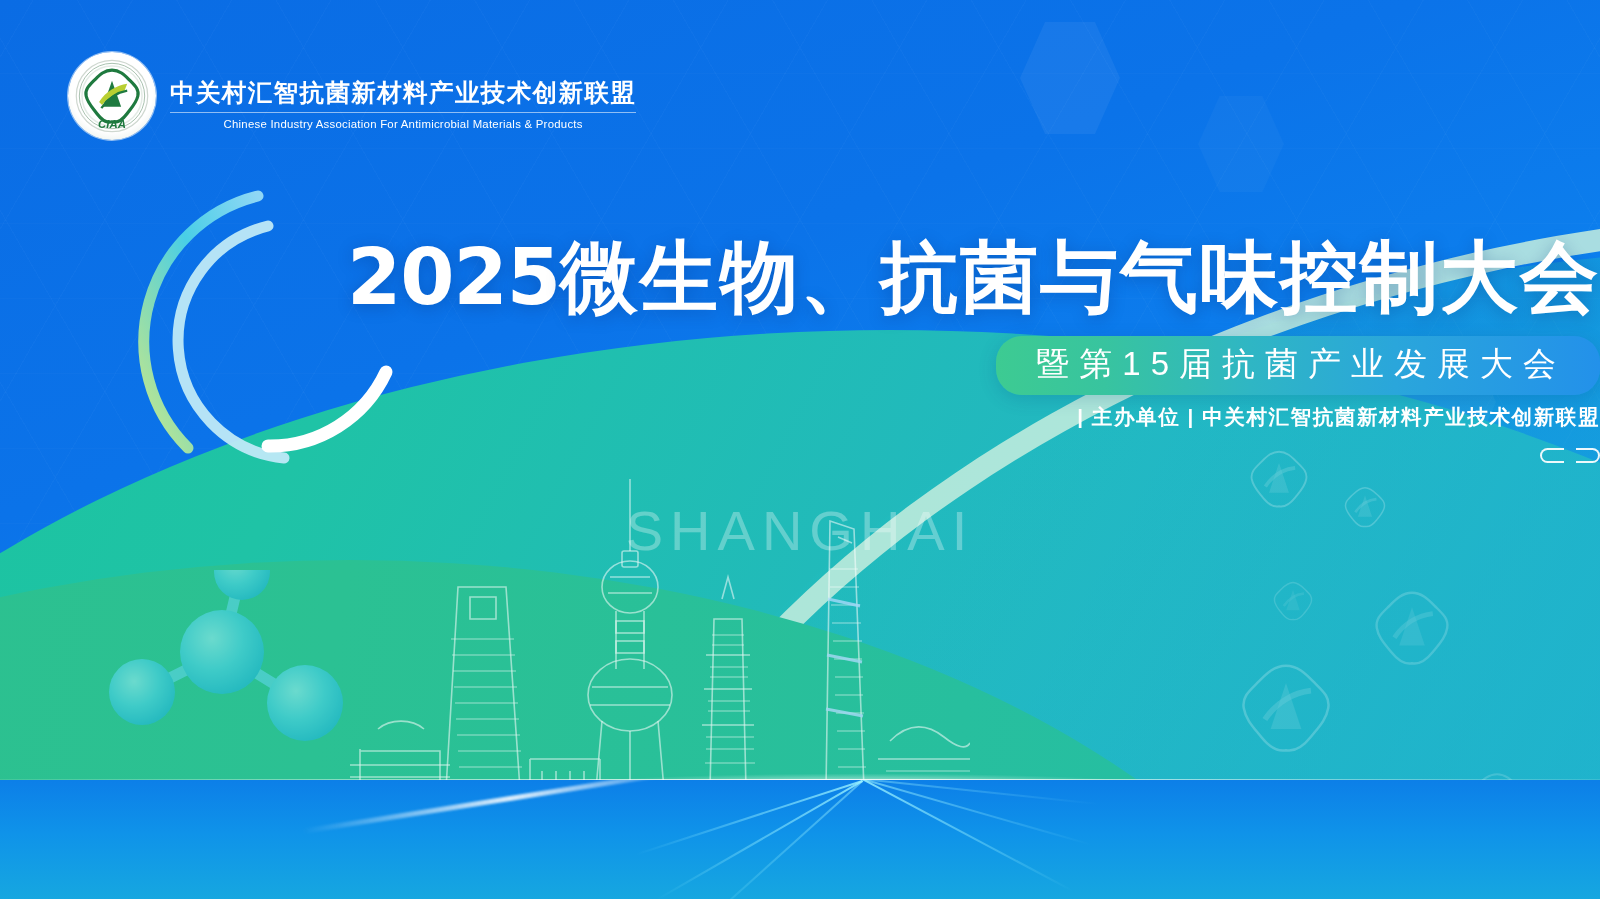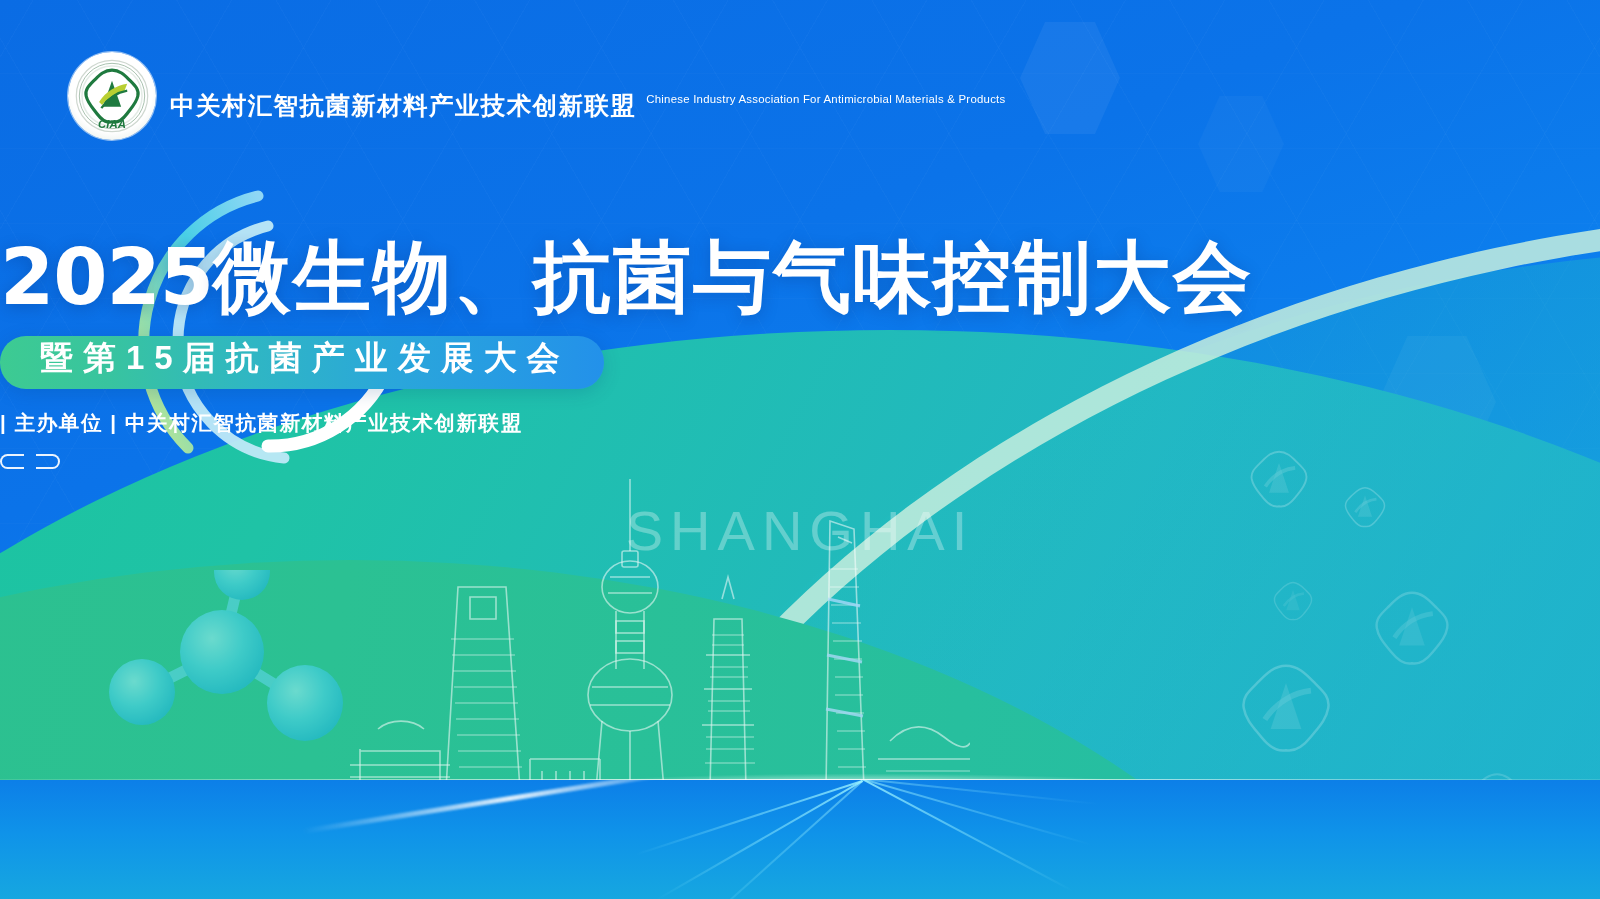--- a/index.html
+++ b/index.html
@@ -83,44 +83,44 @@
 
   
   .skyline{position:absolute;left:330px;bottom:110px;width:640px;height:330px;opacity:.85;}
 
   
   .logoblock{position:absolute;left:68px;top:52px;display:flex;align-items:center;gap:14px;}
   .seal{width:88px;height:88px;border-radius:50%;
     background:radial-gradient(circle at 50% 45%,#ffffff 62%,#eef3ef 78%,#ffffff 100%);
     box-shadow:0 0 0 1px rgba(255,255,255,.55);
     display:flex;align-items:center;justify-content:center;position:relative;flex:0 0 auto;}
-  .logotext{display:flex;gap:5px;margin-top:20px;}
+  .logotext{display:flex;flex-direction:column;gap:5px;margin-top:20px;}
   .logo-cn{color:#fff;font-size:24.5px;font-weight:700;letter-spacing:1.4px;line-height:1.1;
     font-family:"Liberation Sans","DejaVu Sans",sans-serif;white-space:nowrap;}
   .logo-rule{height:1px;background:rgba(255,255,255,.55);width:100%;}
-  .logo-en{color:#fff;font-size:11.4px;letter-spacing:.25px;line-height:1.2;white-space:nowrap;}
-
-  .centerblock{position:absolute;left:0;right:0;top:238px;text-align:left;}
+  .logo-en{color:#fff;font-size:11.4px;letter-spacing:.25px;line-height:1.2;white-space:nowrap;text-align:center;}
+
+  .centerblock{position:absolute;left:0;right:0;top:238px;text-align:right;}
 
   .maintitle{
     color:#fff;font-size:78px;font-weight:900;letter-spacing:2px;line-height:1;
     white-space:nowrap;display:inline-block;
     text-shadow:0 3px 16px rgba(0,40,110,.28);
   }
   .maintitle .yr{font-family:"DejaVu Sans","Liberation Sans",sans-serif;letter-spacing:-1px;}
 
   .pill{
-    display:inline-block;margin-top:20px;padding:3px 34px 11px;border-radius:26px;
+    display:inline-block;margin-top:20px;padding:9px 34px 11px;border-radius:26px;
     background:linear-gradient(90deg,#3dcb92 0%,#38c49f 18%,#2fb6c4 42%,#2aa6db 66%,#2391ea 100%);
-    color:#fff;font-size:33px;font-weight:700;letter-spacing:10px;line-height:1.18;
+    color:#fff;font-size:33px;font-weight:400;letter-spacing:10px;line-height:1.18;
     white-space:nowrap;box-shadow:0 4px 18px rgba(0,60,120,.18);
   }
   .pill span{padding-left:6px;}
 
-  .hostline{margin-top:20px;color:#fff;font-size:20.5px;font-weight:700;letter-spacing:1.6px;white-space:nowrap;}
+  .hostline{margin-top:8px;color:#fff;font-size:20.5px;font-weight:700;letter-spacing:1.6px;white-space:nowrap;}
 
   .datewrap{margin-top:17px;display:inline-flex;align-items:center;justify-content:center;
     position:relative;padding:7px 30px 8px;}
   .datewrap .brk{position:absolute;top:0;bottom:0;width:22px;
     border:2px solid rgba(255,255,255,.92);}
   .datewrap .brk.l{left:0;border-right:none;border-radius:14px 0 0 14px;}
   .datewrap .brk.r{right:0;border-left:none;border-radius:0 14px 14px 0;}
   .datetext{color:#fff;font-size:22px;font-weight:700;letter-spacing:.6px;white-space:nowrap;}
 
   .shanghai{

